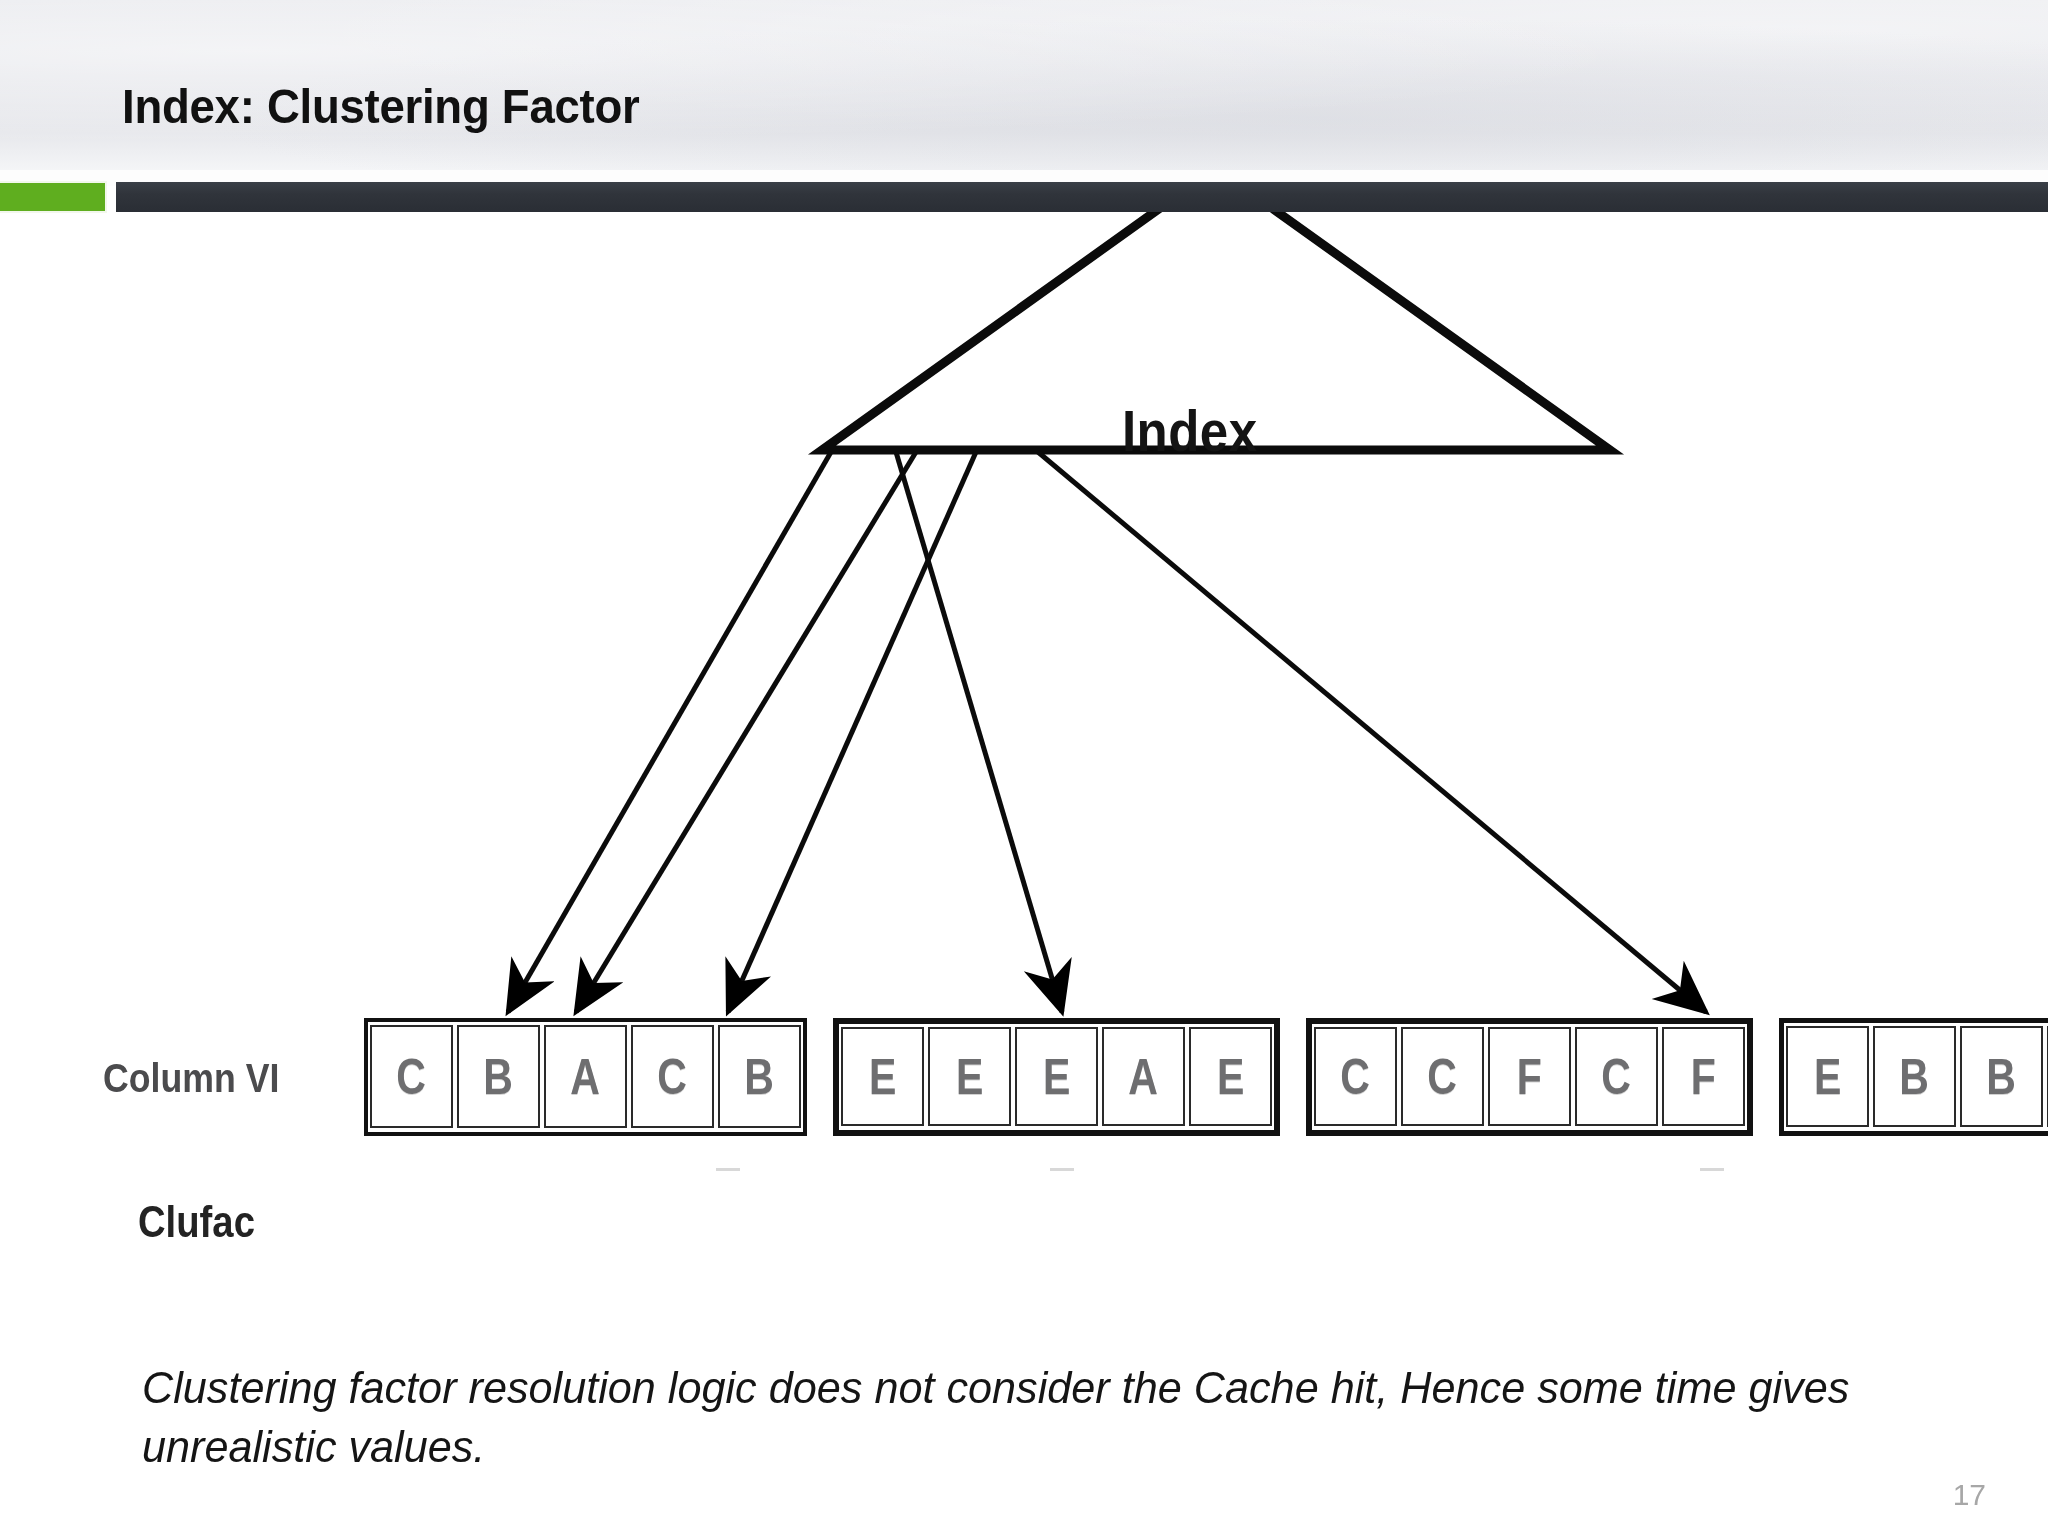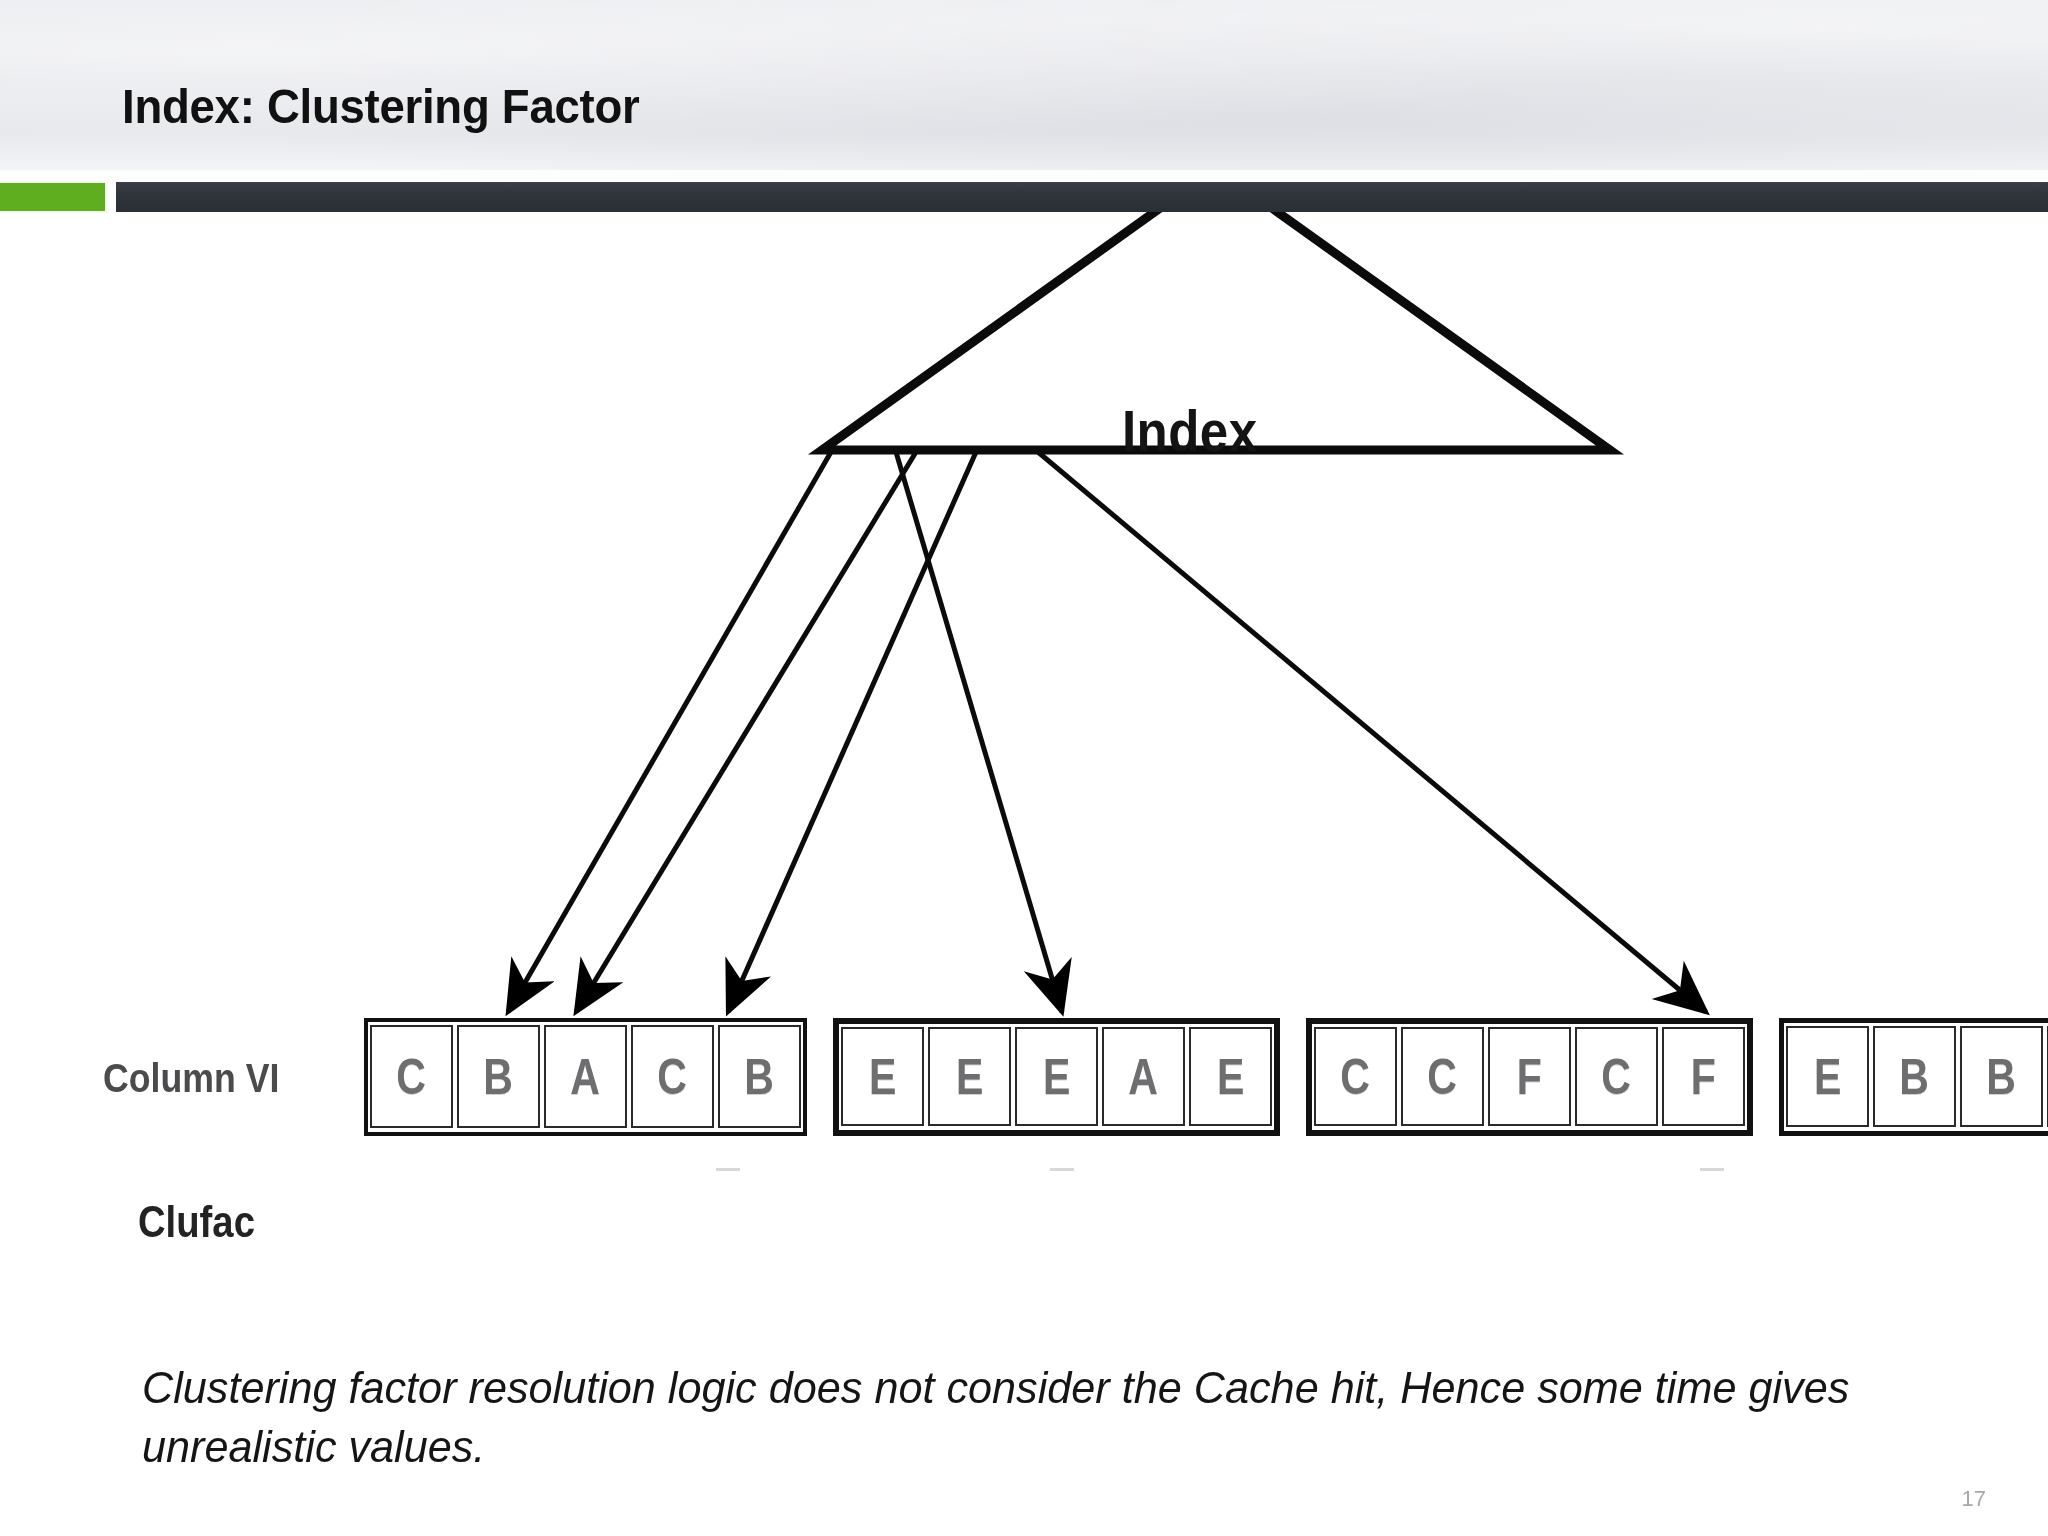--- a/index.html
+++ b/index.html
@@ -185,21 +185,21 @@
     font-style: italic;
     color: #151515;
     line-height: 1.32;
     transform: scaleX(0.96);
     transform-origin: left top;
   }
   #page-number {
     position: absolute;
     right: 62px;
     bottom: 24px;
-    font-size: 22px;
+    font-size: 30px;
     color: #a7a7a7;
     font-weight: 400;
   }
 </style>
 </head>
 <body>
 
 <div id="slide-header">
   <div id="title-text">Index: Clustering Factor</div>
 </div>

